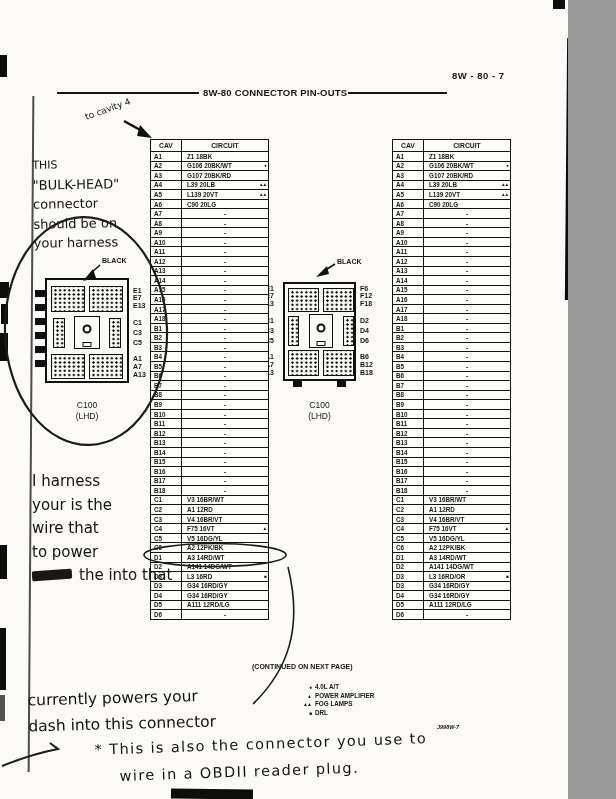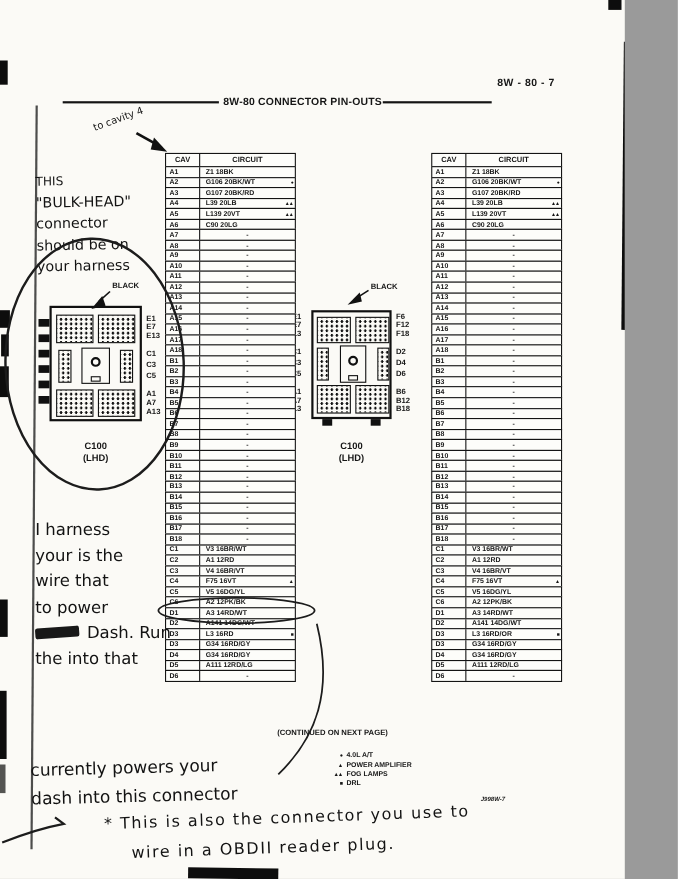--- a/index.html
+++ b/index.html
@@ -36,21 +36,21 @@
   .module .hole{position:absolute;width:9px;height:9px;border:2px solid #101010;border-radius:50%;
                 left:50%;top:40%;transform:translate(-50%,-50%);}
   .module .notch{position:absolute;width:9px;height:5px;border:1.2px solid #101010;
                  left:50%;bottom:1px;transform:translateX(-50%);}
   .tab{position:absolute;background:#101010;z-index:3;}
   .pinlabels{position:absolute;font-size:7px;font-weight:bold;line-height:7.3px;z-index:3;}
   .pinlabels div:nth-child(4){margin-top:10px;}
   .pinlabels div:nth-child(5),.pinlabels div:nth-child(6){margin-top:3px;}
   .pinlabels div:nth-child(7){margin-top:8px;}
   .pinlabels div:nth-child(8),.pinlabels div:nth-child(9){margin-top:1px;}
-  .conn-name{position:absolute;text-align:center;font-size:8.5px;font-weight:bold;line-height:11px;z-index:3;}
+  .conn-name{position:absolute;text-align:center;font-size:8.5px;font-weight:normal;line-height:11px;z-index:3;}
   .black-label{position:absolute;font-size:7px;font-weight:bold;z-index:3;}
   
   .legend{position:absolute;left:296px;top:683px;z-index:3;}
   .legend div{font-size:6.3px;font-weight:bold;line-height:8.6px;white-space:nowrap;}
   .legend .sym{display:inline-block;width:15px;text-align:right;margin-right:4px;font-size:5px;letter-spacing:-1px;}
   .continued{font-size:7px;}
   .figcode{font-size:5.5px;font-style:italic;}
   
   .hand{position:absolute;font-family:"DejaVu Sans",sans-serif;color:#131313;z-index:7;white-space:nowrap;}
   .note-cavity{left:84px;top:104px;font-size:9px;transform:rotate(-20deg);}
@@ -587,21 +587,20 @@
       <div>"BULK-HEAD"</div>
       <div>connector</div>
       <div>should be on</div>
       <div>your harness</div>
     </div>
   <div class="hand note-believe">
       <div>I harness</div>
       <div>your is the</div>
       <div>wire that</div>
       <div>to power</div>
-      <div>Dash. Run</div>
       <div>the into that</div>
     </div>
   <div class="hand note-currently">
       <div>currently powers your</div>
       <div>dash into this connector</div>
     </div>
   <div class="hand note-footer">
       <div>* This is also the connector you use to</div>
       <div>wire in a OBDII reader plug.</div>
     </div>

